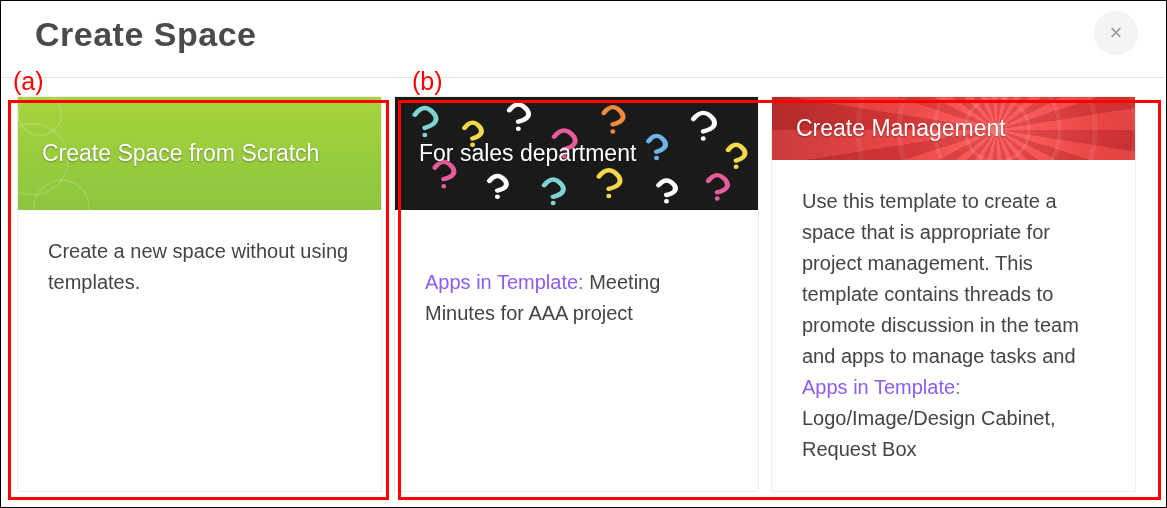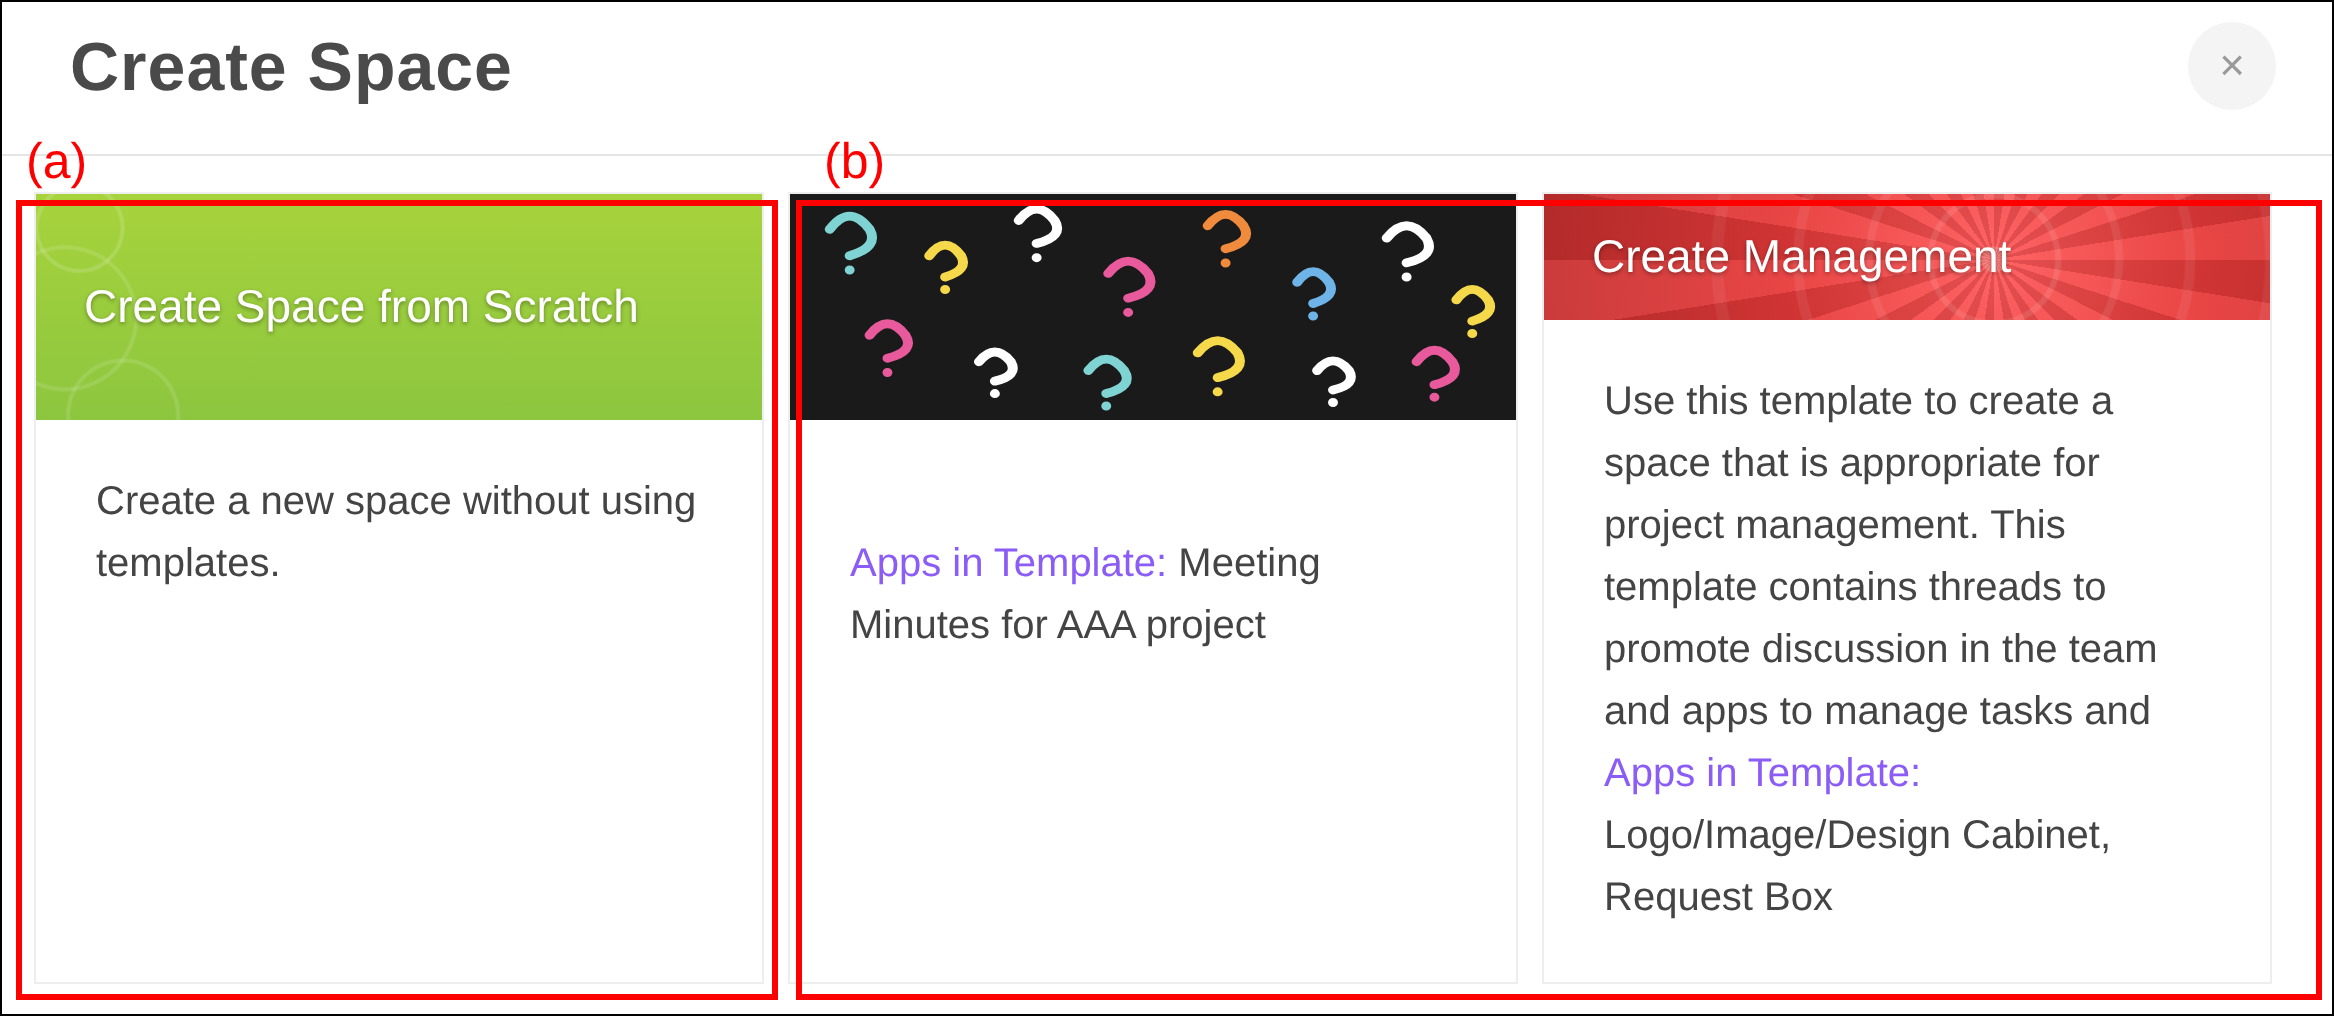--- a/index.html
+++ b/index.html
@@ -80,20 +80,21 @@
             <path d="M300 25 q10 -14 20 0 q5 10 -10 14 m0 8 l0 0.1" stroke="#ffffff"></path>
             <path d="M335 60 q8 -12 16 0 q4 8 -8 12 m0 7 l0 0.1" stroke="#f5d94a"></path>
             <path d="M40 80 q9 -13 18 0 q5 9 -9 13 m0 8 l0 0.1" stroke="#e85a9b"></path>
             <path d="M95 95 q8 -11 16 0 q4 8 -8 11 m0 7 l0 0.1" stroke="#ffffff"></path>
             <path d="M150 100 q9 -13 18 0 q5 9 -9 13 m0 7 l0 0.1" stroke="#7fd3d3"></path>
             <path d="M205 90 q10 -14 20 0 q5 10 -10 14 m0 8 l0 0.1" stroke="#f5d94a"></path>
             <path d="M265 100 q8 -11 16 0 q4 8 -8 11 m0 7 l0 0.1" stroke="#ffffff"></path>
             <path d="M315 95 q9 -13 18 0 q5 9 -9 13 m0 7 l0 0.1" stroke="#e85a9b"></path>
           </g>
         </svg>
+        <span class="title">For sales department</span>
       </div>
       <div class="card-body">
         <br>
         <span class="apps-label">Apps in Template:  </span>
         <span>Meeting Minutes for AAA project</span>
       </div>
     </div>
 
     <div class="card">
       <div class="card-header hdr-red">

